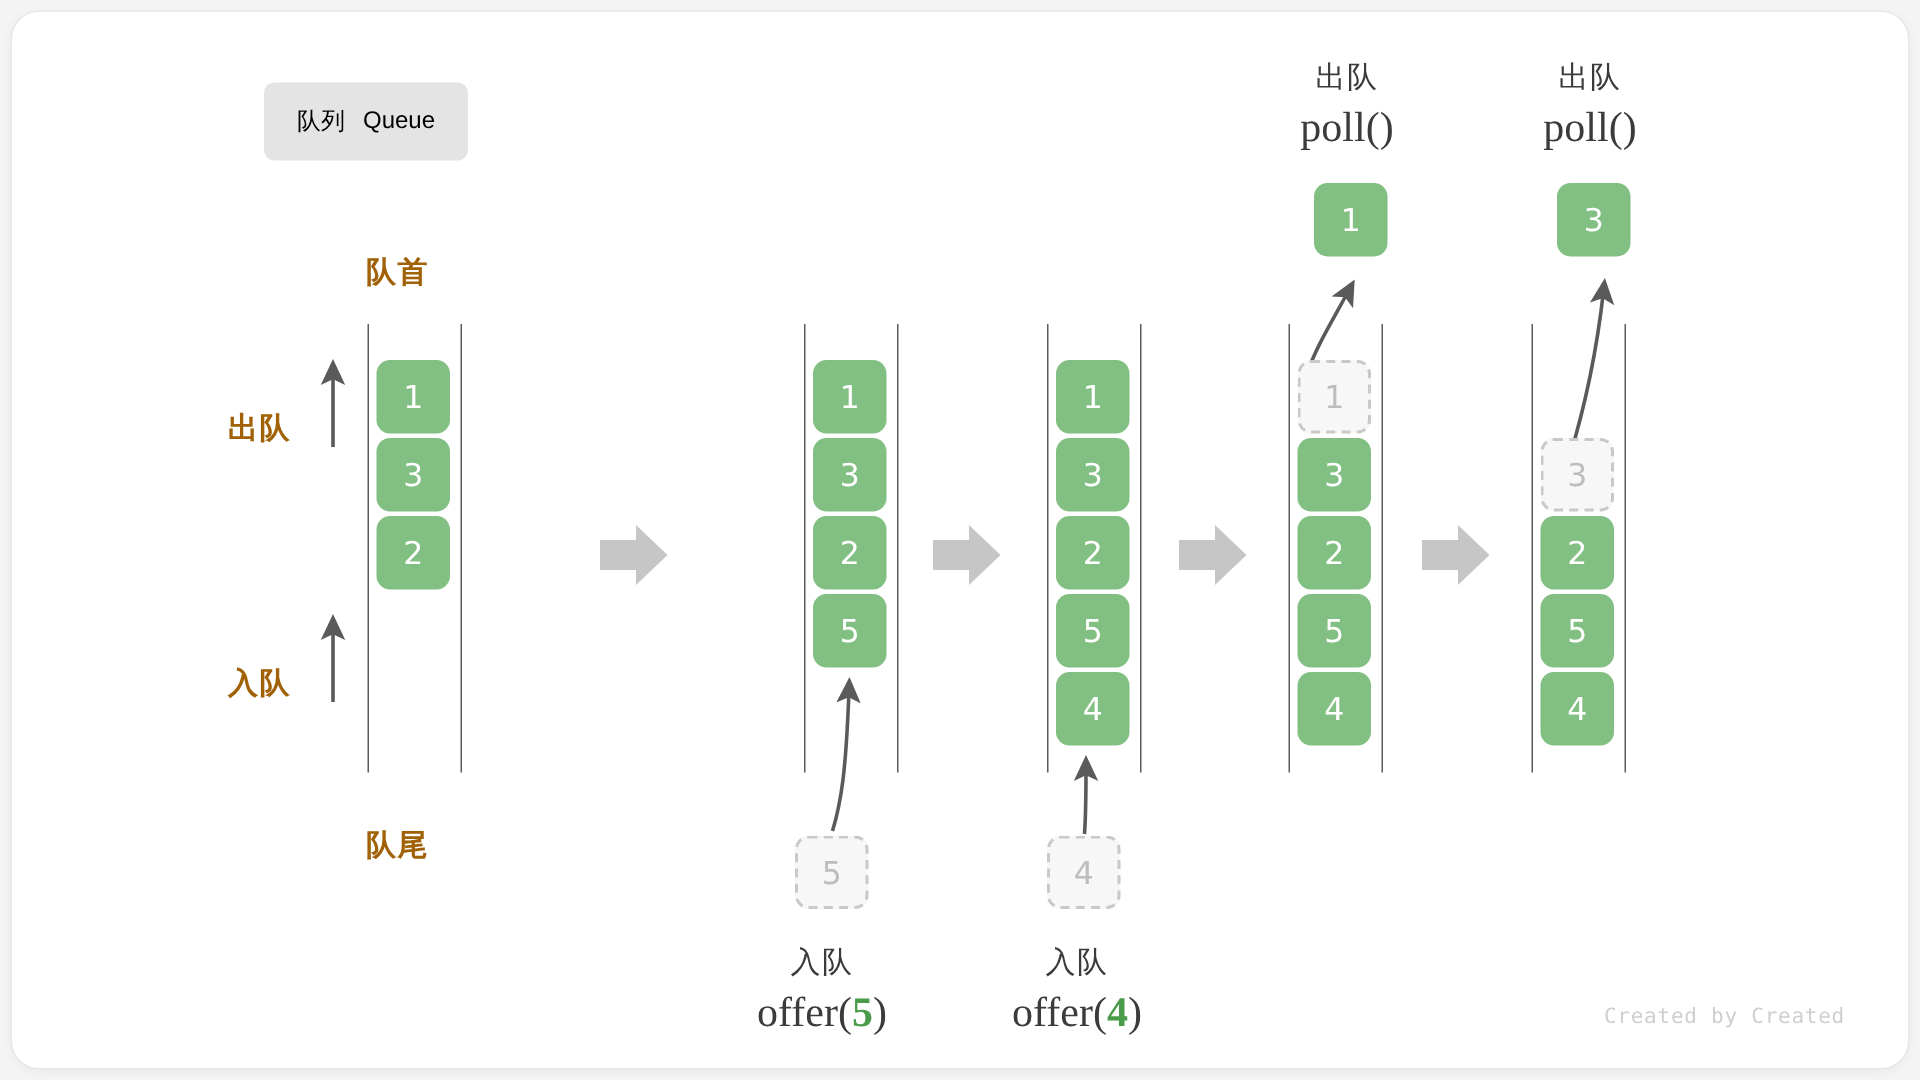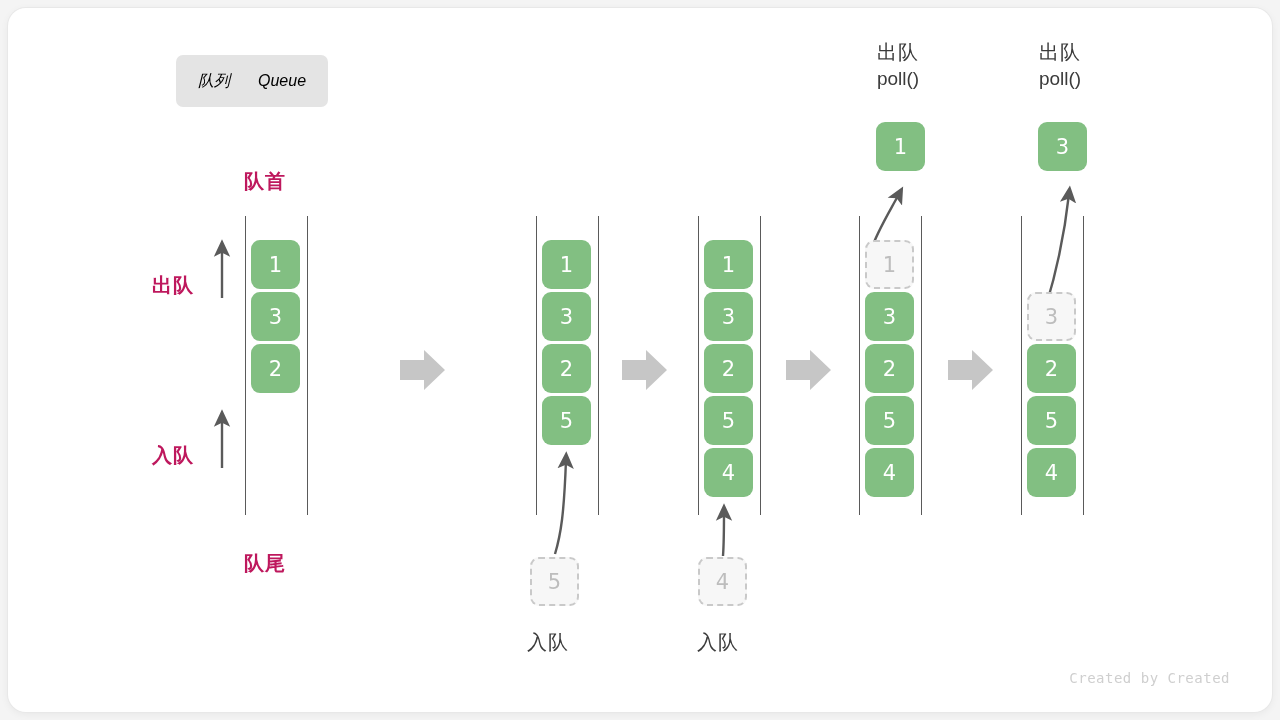--- a/index.html
+++ b/index.html
@@ -30,46 +30,45 @@
   
   #title-badge {
     left: 168px;
     top: 47px;
     height: 52px;
     padding: 0 22px;
     background: #e4e4e4;
     border-radius: 7px;
     display: flex;
     align-items: center;
-    gap: 28px;
-    font-style: italic;
+    gap: 12px;
   }
 
   
   .cn-bold {
     font-size: 20px;
     font-weight: bold;
-    color: #be185d;
+    color: #a16207;
     letter-spacing: 1px;
     white-space: nowrap;
   }
   .op-label {
     text-align: center;
     white-space: nowrap;
     line-height: 1.42;
   }
   .op-cn {
     font-size: 20px;
     color: #3b3b3b;
     letter-spacing: 1px;
   }
   .op-code {
-    font-size: 19px;
+    font-size: 28px;
     color: #3b3b3b;
-    font-family: Liberation Sans, sans-serif;
+    font-family: Liberation Serif, serif;
   }
   .op-code .num { color: #4a9c4a; font-weight: bold; }
 
   
   .rail {
     width: 1px;
     background: #5a5a5a;
   }
 
   
@@ -155,20 +154,21 @@
     <div class="abs cell filled" style="left:534px; top:388px;">5</div>
 
     <div class="abs cell ghost" style="left:522px; top:549px;">5</div>
 
     <svg class="abs" style="left:520px; top:430px;" width="80" height="120">
       <path d="M27,116 C33,96 36,76 38,22" fill="none" stroke="#5a5a5a" stroke-width="2.4" marker-end="url(#ah-dark)"></path>
     </svg>
 
     <div class="abs op-label" style="left:460px; top:620px; width:160px;">
       <div class="op-cn">入队</div>
+      <div class="op-code"><span>offer(</span><span class="num">5</span><span>)</span></div>
     </div>
 
     <svg class="abs" style="left:614px; top:342px;" width="46" height="40">
       <path d="M0,10 L24,10 L24,0 L45,20 L24,40 L24,30 L0,30 Z" fill="#c6c6c6"></path>
     </svg>
 
     <div class="abs rail" style="left:690px; top:208px; height:299px;"></div>
     <div class="abs rail" style="left:752px; top:208px; height:299px;"></div>
     <div class="abs cell filled" style="left:696px; top:232px;">1</div>
     <div class="abs cell filled" style="left:696px; top:284px;">3</div>
@@ -176,20 +176,21 @@
     <div class="abs cell filled" style="left:696px; top:388px;">5</div>
     <div class="abs cell filled" style="left:696px; top:440px;">4</div>
 
     <div class="abs cell ghost" style="left:690px; top:549px;">4</div>
     <svg class="abs" style="left:690px; top:482px;" width="60" height="70">
       <path d="M25,66 C26,52 26,40 26,22" fill="none" stroke="#5a5a5a" stroke-width="2.4" marker-end="url(#ah-dark)"></path>
     </svg>
 
     <div class="abs op-label" style="left:630px; top:620px; width:160px;">
       <div class="op-cn">入队</div>
+      <div class="op-code"><span>offer(</span><span class="num">4</span><span>)</span></div>
     </div>
 
     <svg class="abs" style="left:778px; top:342px;" width="46" height="40">
       <path d="M0,10 L24,10 L24,0 L45,20 L24,40 L24,30 L0,30 Z" fill="#c6c6c6"></path>
     </svg>
 
     <div class="abs op-label" style="left:810px; top:30px; width:160px;">
       <div class="op-cn">出队</div>
       <div class="op-code"><span>poll(</span><span class="num"></span><span>)</span></div>
     </div>

